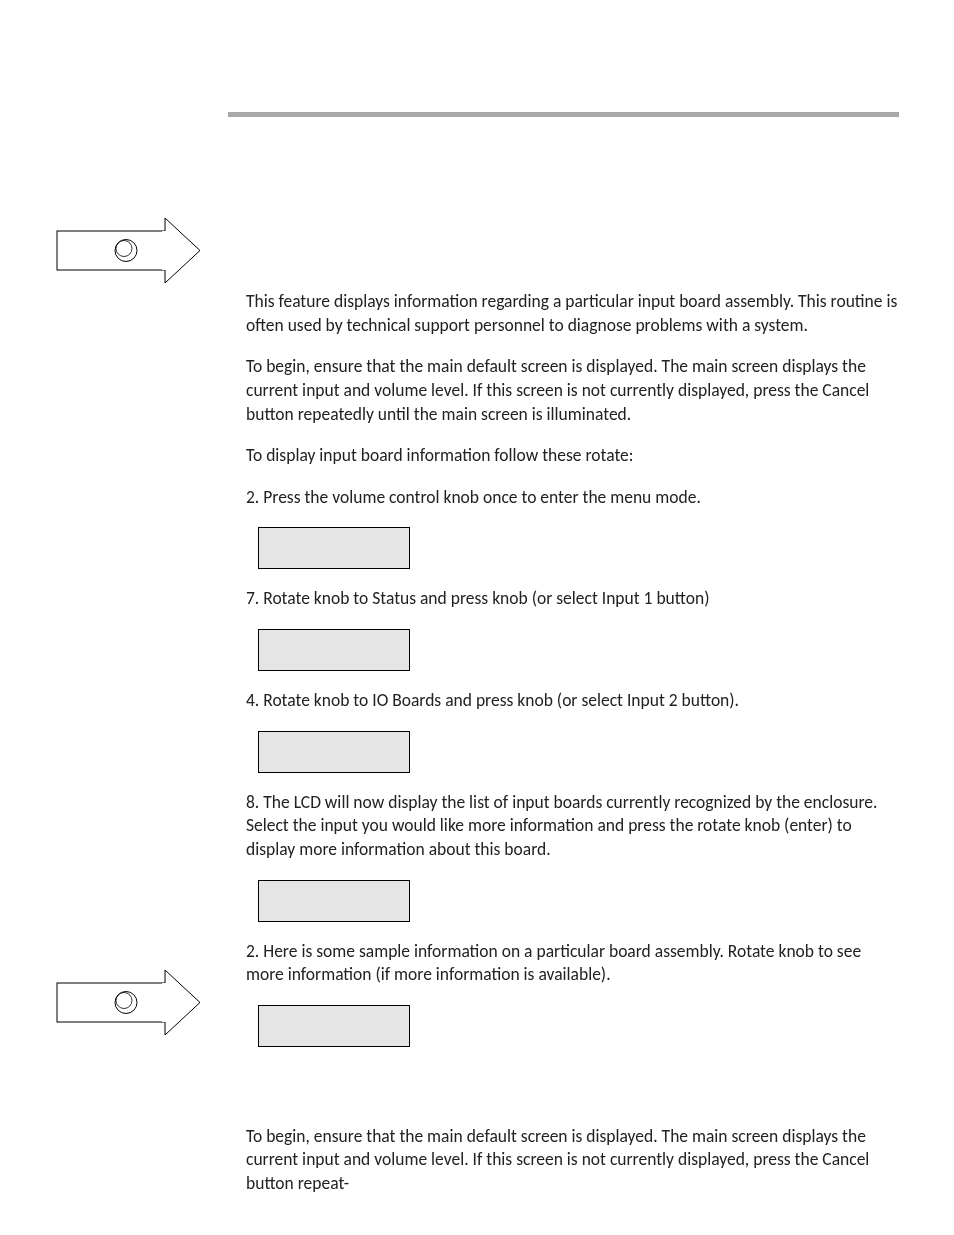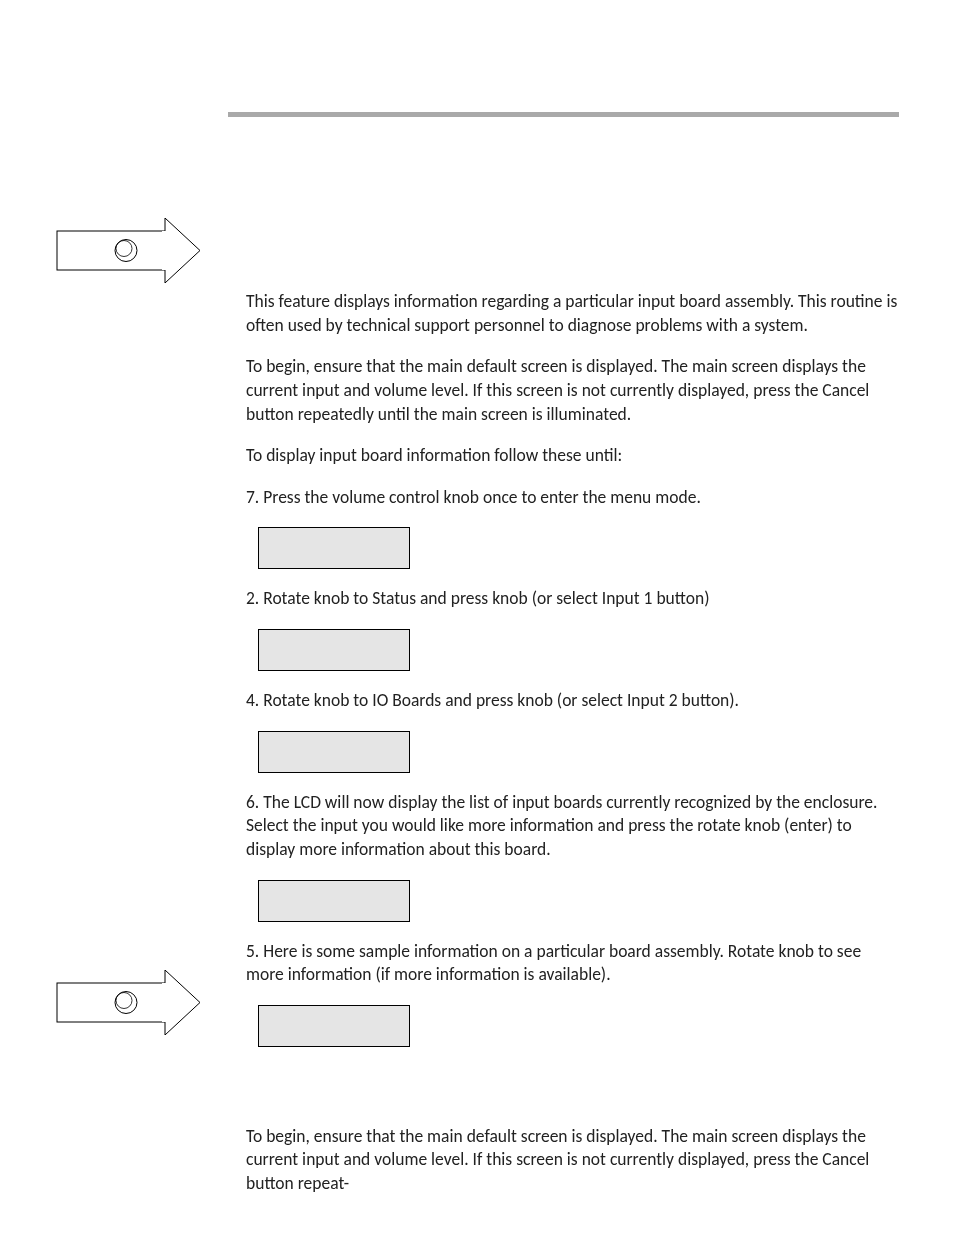--- a/index.html
+++ b/index.html
@@ -74,35 +74,35 @@
       <circle cx="68" cy="30.5" r="8" fill="none" stroke="#000" stroke-width="0.8"></circle>
       <polygon points="109,0 144,32.5 109,65" fill="#fff" stroke="#000" stroke-width="1"></polygon>
       <rect x="106" y="13" width="6" height="39" fill="#fff" stroke="none"></rect>
     </svg>
   </div>
 
   <div class="content">
 
     <p>This feature displays information regarding a particular input board assembly. This routine is often used by technical support personnel to diagnose problems with a system.</p>
     <p>To begin, ensure that the main default screen is displayed. The main screen displays the current input and volume level. If this screen is not currently displayed, press the Cancel button repeatedly until the main screen is illuminated.</p>
-    <p>To display input board information follow these until:</p>
+    <p>To display input board information follow these rotate:</p>
 
-    <p>7.  Press the volume control knob once to enter the menu mode.</p>
+    <p>2.  Press the volume control knob once to enter the menu mode.</p>
     <div class="lcd-box"></div>
 
-    <p>2.  Rotate knob to Status and press knob (or select Input 1 button)</p>
+    <p>7.  Rotate knob to Status and press knob (or select Input 1 button)</p>
     <div class="lcd-box"></div>
 
     <p>4.  Rotate knob to IO Boards and press knob (or select Input 2 button).</p>
     <div class="lcd-box"></div>
 
-    <p>6.  The LCD will now display the list of input boards currently recognized by the enclosure. Select the input you would like more information and press the rotate knob (enter) to display more information about this board.</p>
+    <p>8.  The LCD will now display the list of input boards currently recognized by the enclosure. Select the input you would like more information and press the rotate knob (enter) to display more information about this board.</p>
     <div class="lcd-box"></div>
 
-    <p>5.  Here is some sample information on a particular board assembly.  Rotate knob to see more information (if more information is available).</p>
+    <p>2.  Here is some sample information on a particular board assembly.  Rotate knob to see more information (if more information is available).</p>
     <div class="lcd-box"></div>
 
     <div style="height:60px;"></div>
 
     <p>To begin, ensure that the main default screen is displayed. The main screen displays the current input and volume level. If this screen is not currently displayed, press the Cancel button repeat-</p>
 
   </div>
 
 </div>
 

